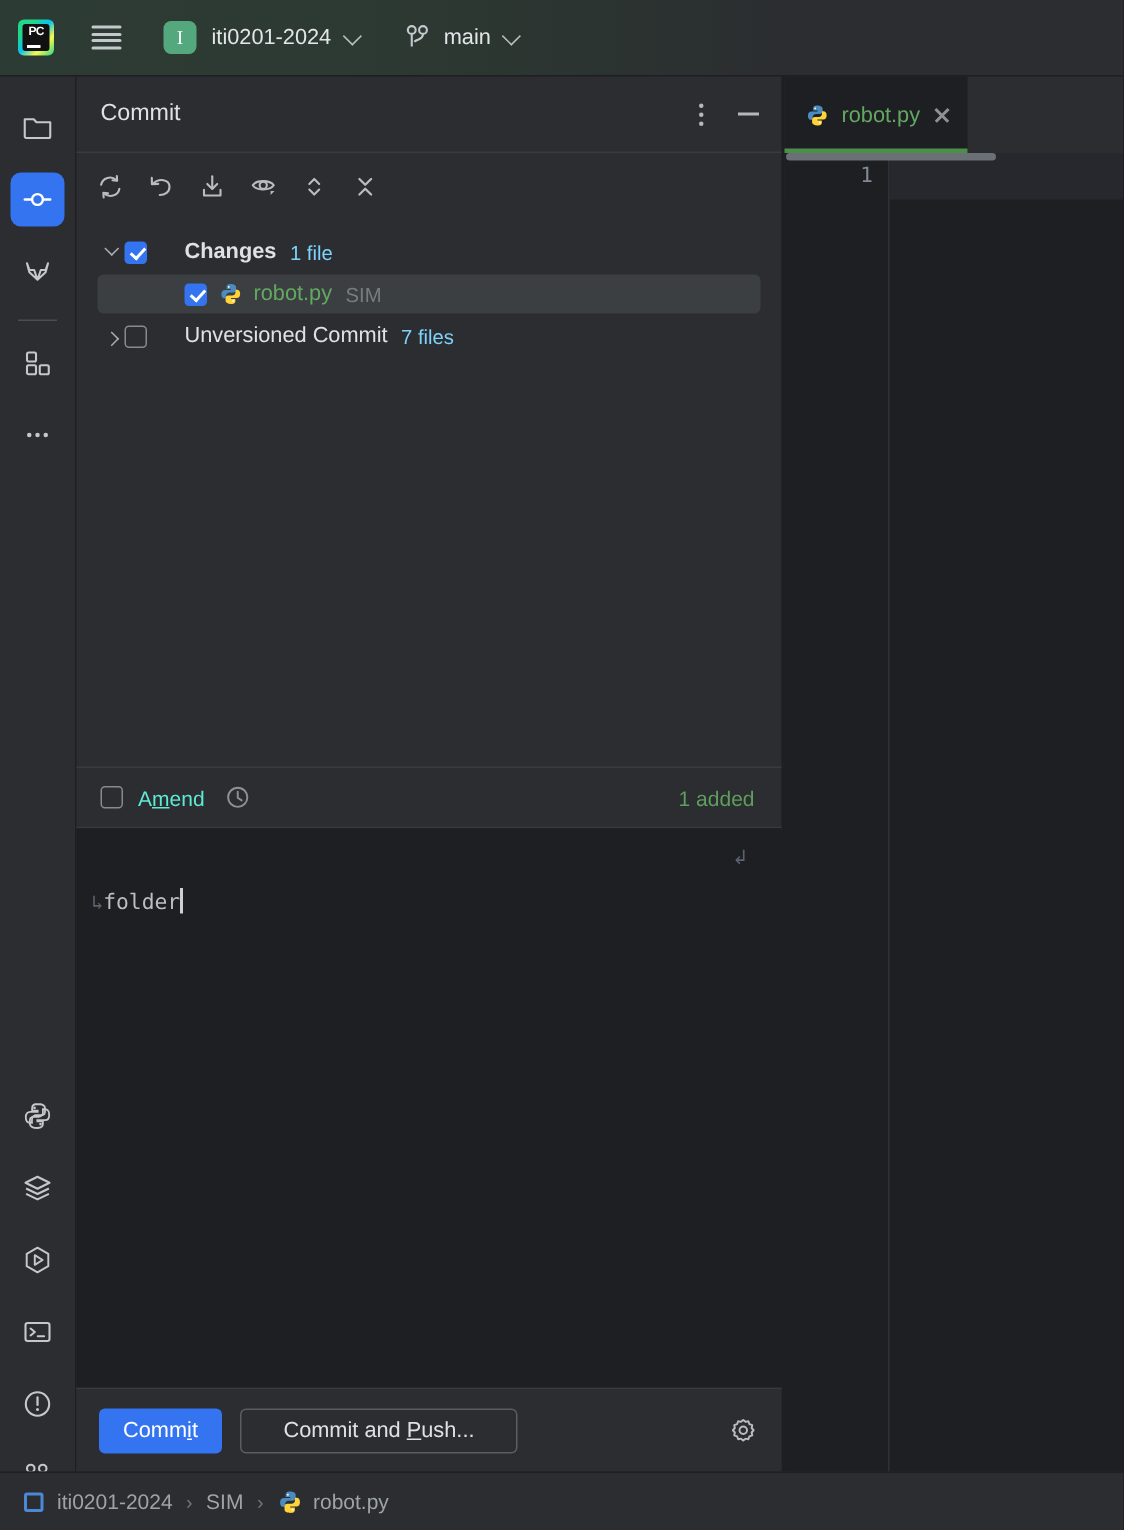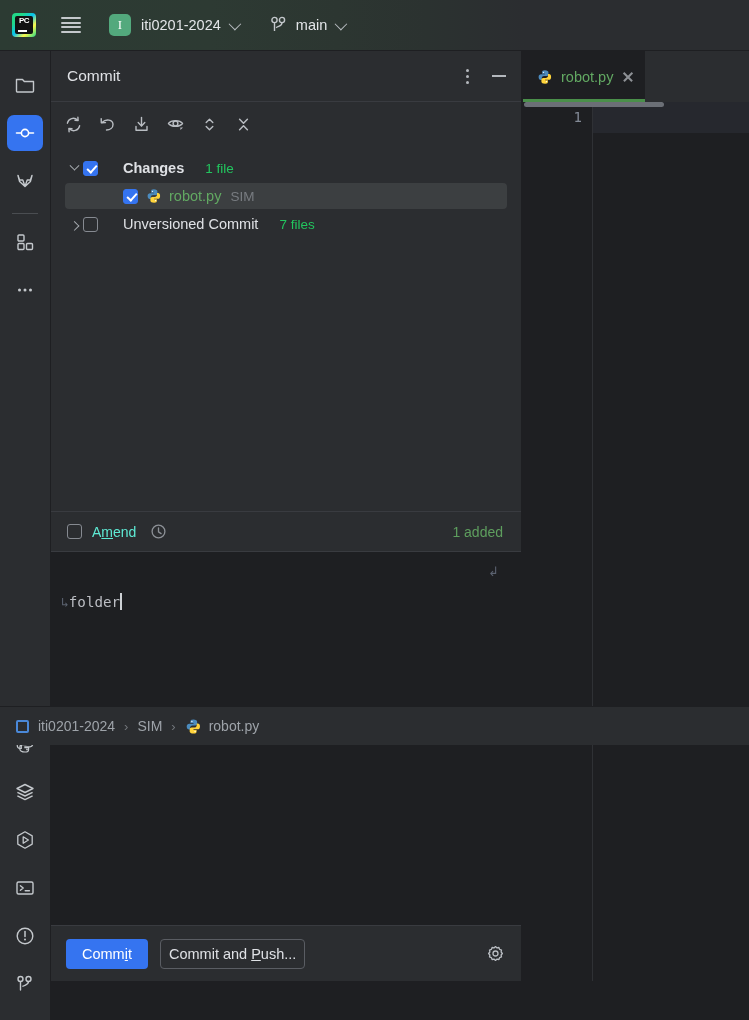--- a/index.html
+++ b/index.html
@@ -3,21 +3,21 @@
 <meta charset="utf-8">
 <style>
   * { box-sizing: border-box; margin: 0; padding: 0; }
   html, body {
     width: 749px; height: 1020px;
     background: #1e1f22;
     font-family: "Liberation Sans", sans-serif;
     color: #dfe1e5;
     overflow: hidden;
   }
-  #app { position: relative; width: 749px; height: 745px; }
+  #app { position: relative; width: 749px; height: 1020px; }
 
   
   .topbar {
     position: absolute; left: 0; top: 0; width: 749px; height: 51px;
     background: linear-gradient(90deg, #2c3b33 0%, #2d3a33 28%, #2c3631 45%, #2b3230 57%, #2b2d30 70%, #2b2d30 100%);
     display: flex; align-items: center; gap: 0;
     border-bottom: 1px solid #1e1f22;
   }
   .pc-logo {
     width: 24px; height: 24px; margin-left: 12px; border-radius: 4px;
@@ -94,21 +94,21 @@
   .tw .arrow-d { width: 7px; height: 7px; border-right: 1.4px solid #a9adb2; border-bottom: 1.4px solid #a9adb2; transform: rotate(45deg) translate(-2px,-2px); }
   .tw .arrow-r { width: 7px; height: 7px; border-right: 1.4px solid #a9adb2; border-bottom: 1.4px solid #a9adb2; transform: rotate(-45deg) translate(-1px,1px); }
   .cb { width: 15px; height: 15px; border-radius: 3px; border: 1.4px solid #868a91; display: inline-block; position: relative; flex: 0 0 auto; }
   .cb.on { background: #3574f0; border-color: #3574f0; }
   .cb.on::after {
     content: ""; position: absolute; left: 4.5px; top: 1px; width: 4px; height: 8px;
     border-right: 2px solid #fff; border-bottom: 2px solid #fff; transform: rotate(42deg);
   }
   .lbl { margin-left: 25px; font-size: 14.5px; color: #dfe1e5; }
   .lbl.bold { font-weight: bold; }
-  .cnt { margin-left: 21px; font-size: 13.5px; color: #22c55e; }
+  .cnt { margin-left: 9px; font-size: 13.5px; color: #7dd3fc; }
   .fname { margin-left: 7px; font-size: 14.5px; color: #62a862; }
   .fpath { margin-left: 9px; font-size: 13.5px; color: #787c81; }
   .pyicon { width: 16px; height: 16px; margin-left: 8px; flex: 0 0 auto; }
 
   .cp-amend {
     height: 40px; min-height: 40px; display: flex; align-items: center;
     padding: 0 18px 0 16px; border-top: 1px solid #393b40;
   }
   .amend-label { margin-left: 10px; font-size: 14px; color: #5eead4; }
   .amend-label u { text-decoration: underline; }
@@ -132,21 +132,21 @@
     padding: 0 14px 0 15px; border-top: 1px solid #393b40; background: #2b2d30;
   }
   .btn-primary {
     background: #3574f0; color: #ffffff; border: none; border-radius: 4px;
     height: 30px; padding: 0 16px; font-size: 14.5px; cursor: pointer;
     font-family: "Liberation Sans", sans-serif;
   }
   .btn-primary u, .btn-sec u { text-decoration: underline; }
   .btn-sec {
     background: transparent; color: #dfe1e5; border: 1px solid #5a5d63; border-radius: 4px;
-    height: 30px; padding: 0 8px; font-size: 14.5px; margin-left: 12px; cursor: pointer;
+    height: 30px; padding: 0 28px; font-size: 14.5px; margin-left: 12px; cursor: pointer;
     font-family: "Liberation Sans", sans-serif;
   }
   .gear-btn { margin-left: auto; width: 24px; height: 24px; display: flex; align-items: center; justify-content: center; cursor: pointer; }
 
   
   .editor { position: absolute; left: 523px; top: 51px; width: 226px; height: 930px; background: #1e1f22; }
   .tabbar { height: 51px; background: #2b2d30; display: flex; align-items: stretch; position: relative; }
   .tab {
     display: flex; align-items: center; padding: 0 10px 0 14px; gap: 8px;
     background: #1e1f22; position: relative; cursor: pointer;

